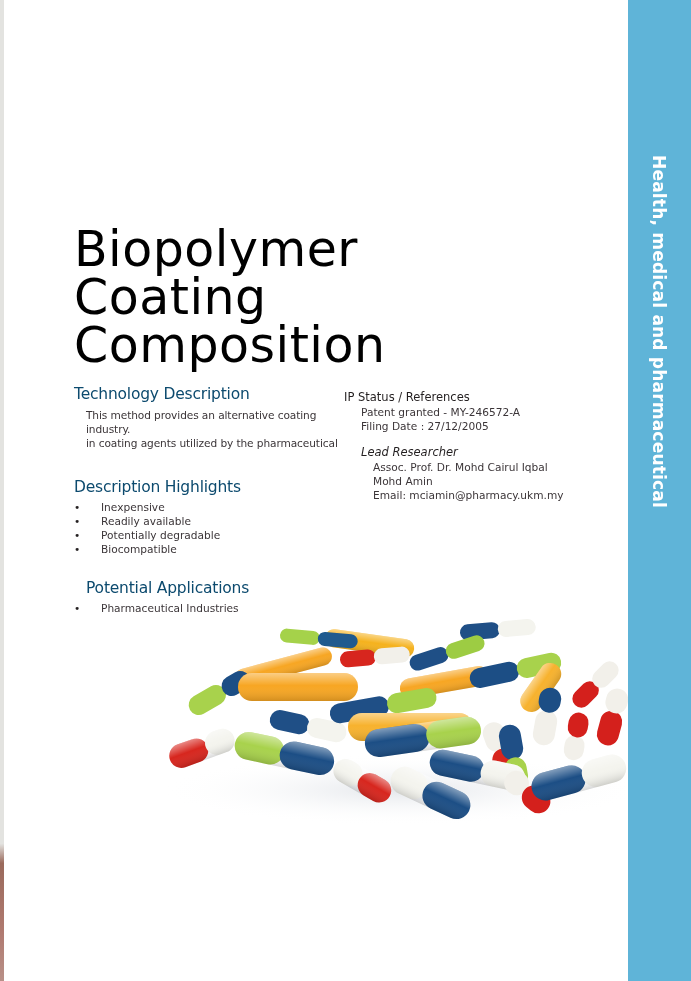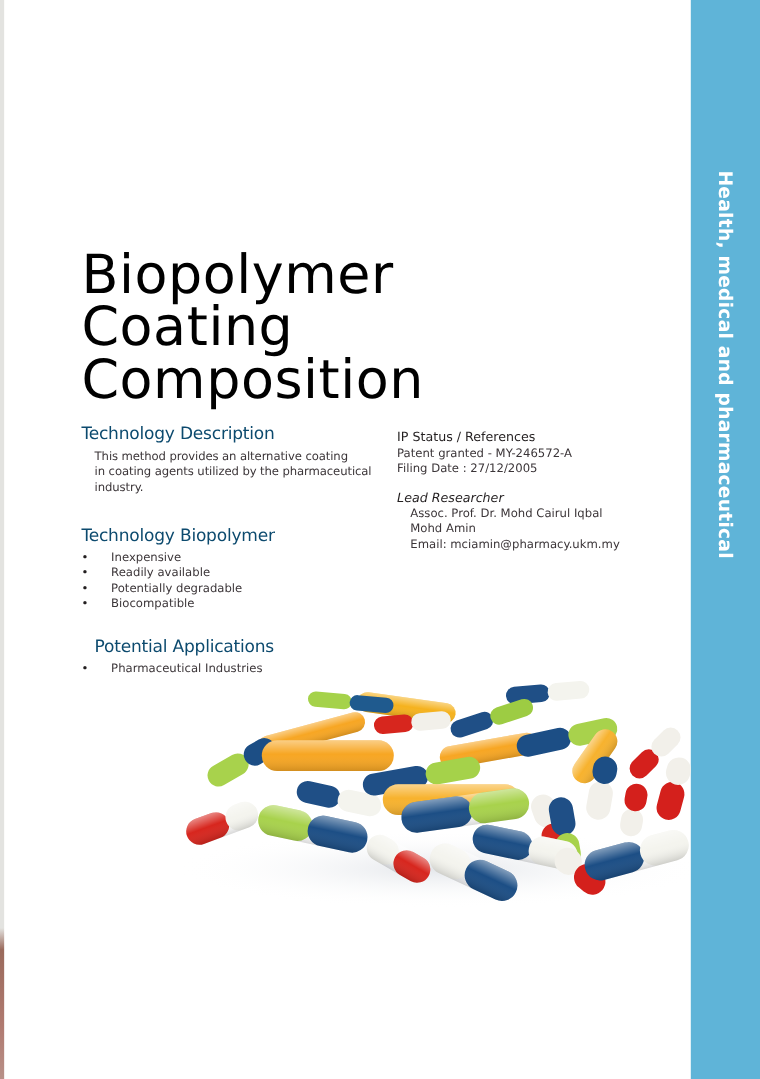--- a/index.html
+++ b/index.html
@@ -50,38 +50,38 @@
 
 <h1 class="title">
   <span>Biopolymer</span>
   <span>Coating</span>
   <span>Composition</span>
 </h1>
 
 <h2 class="section-heading" style="left:74px; top:385px;">Technology Description</h2>
 <div class="body-text" style="left:74px; top:408px; width:280px;margin-left:12px;">
   <div>This method provides an alternative coating</div>
+  <div>industry.</div>
   <div>in coating agents utilized by the pharmaceutical</div>
-  <div>industry.</div>
-</div>
-
-<h2 class="section-heading" style="left:74px; top:478px;">Technology Biopolymer</h2>
+</div>
+
+<h2 class="section-heading" style="left:74px; top:478px;">Description Highlights</h2>
 <ul class="bullets" style="left:74px; top:500px;">
   <li><span class="dot">•</span><span>Inexpensive</span></li>
   <li><span class="dot">•</span><span>Readily available</span></li>
   <li><span class="dot">•</span><span>Potentially degradable</span></li>
   <li><span class="dot">•</span><span>Biocompatible</span></li>
 </ul>
 
 <h2 class="section-heading" style="left:86px; top:579px;text-align:center;">Potential Applications</h2>
 <ul class="bullets" style="left:74px; top:601px;">
   <li><span class="dot">•</span><span>Pharmaceutical Industries</span></li>
 </ul>
 
-<h3 class="right-heading" style="left:361px; top:390px;">IP Status / References</h3>
+<h3 class="right-heading" style="left:344px; top:390px;">IP Status / References</h3>
 <div class="right-text" style="left:361px; top:405px;">
   <div>Patent granted - MY-246572-A</div>
   <div>Filing Date : 27/12/2005</div>
 </div>
 
 <h3 class="right-heading" style="left:361px; top:445px;font-style:italic;">Lead Researcher</h3>
 <div class="right-text" style="left:373px; top:460px;">
   <div>Assoc. Prof. Dr. Mohd Cairul Iqbal</div>
   <div>Mohd Amin</div>
   <div>Email: mciamin@pharmacy.ukm.my</div>

